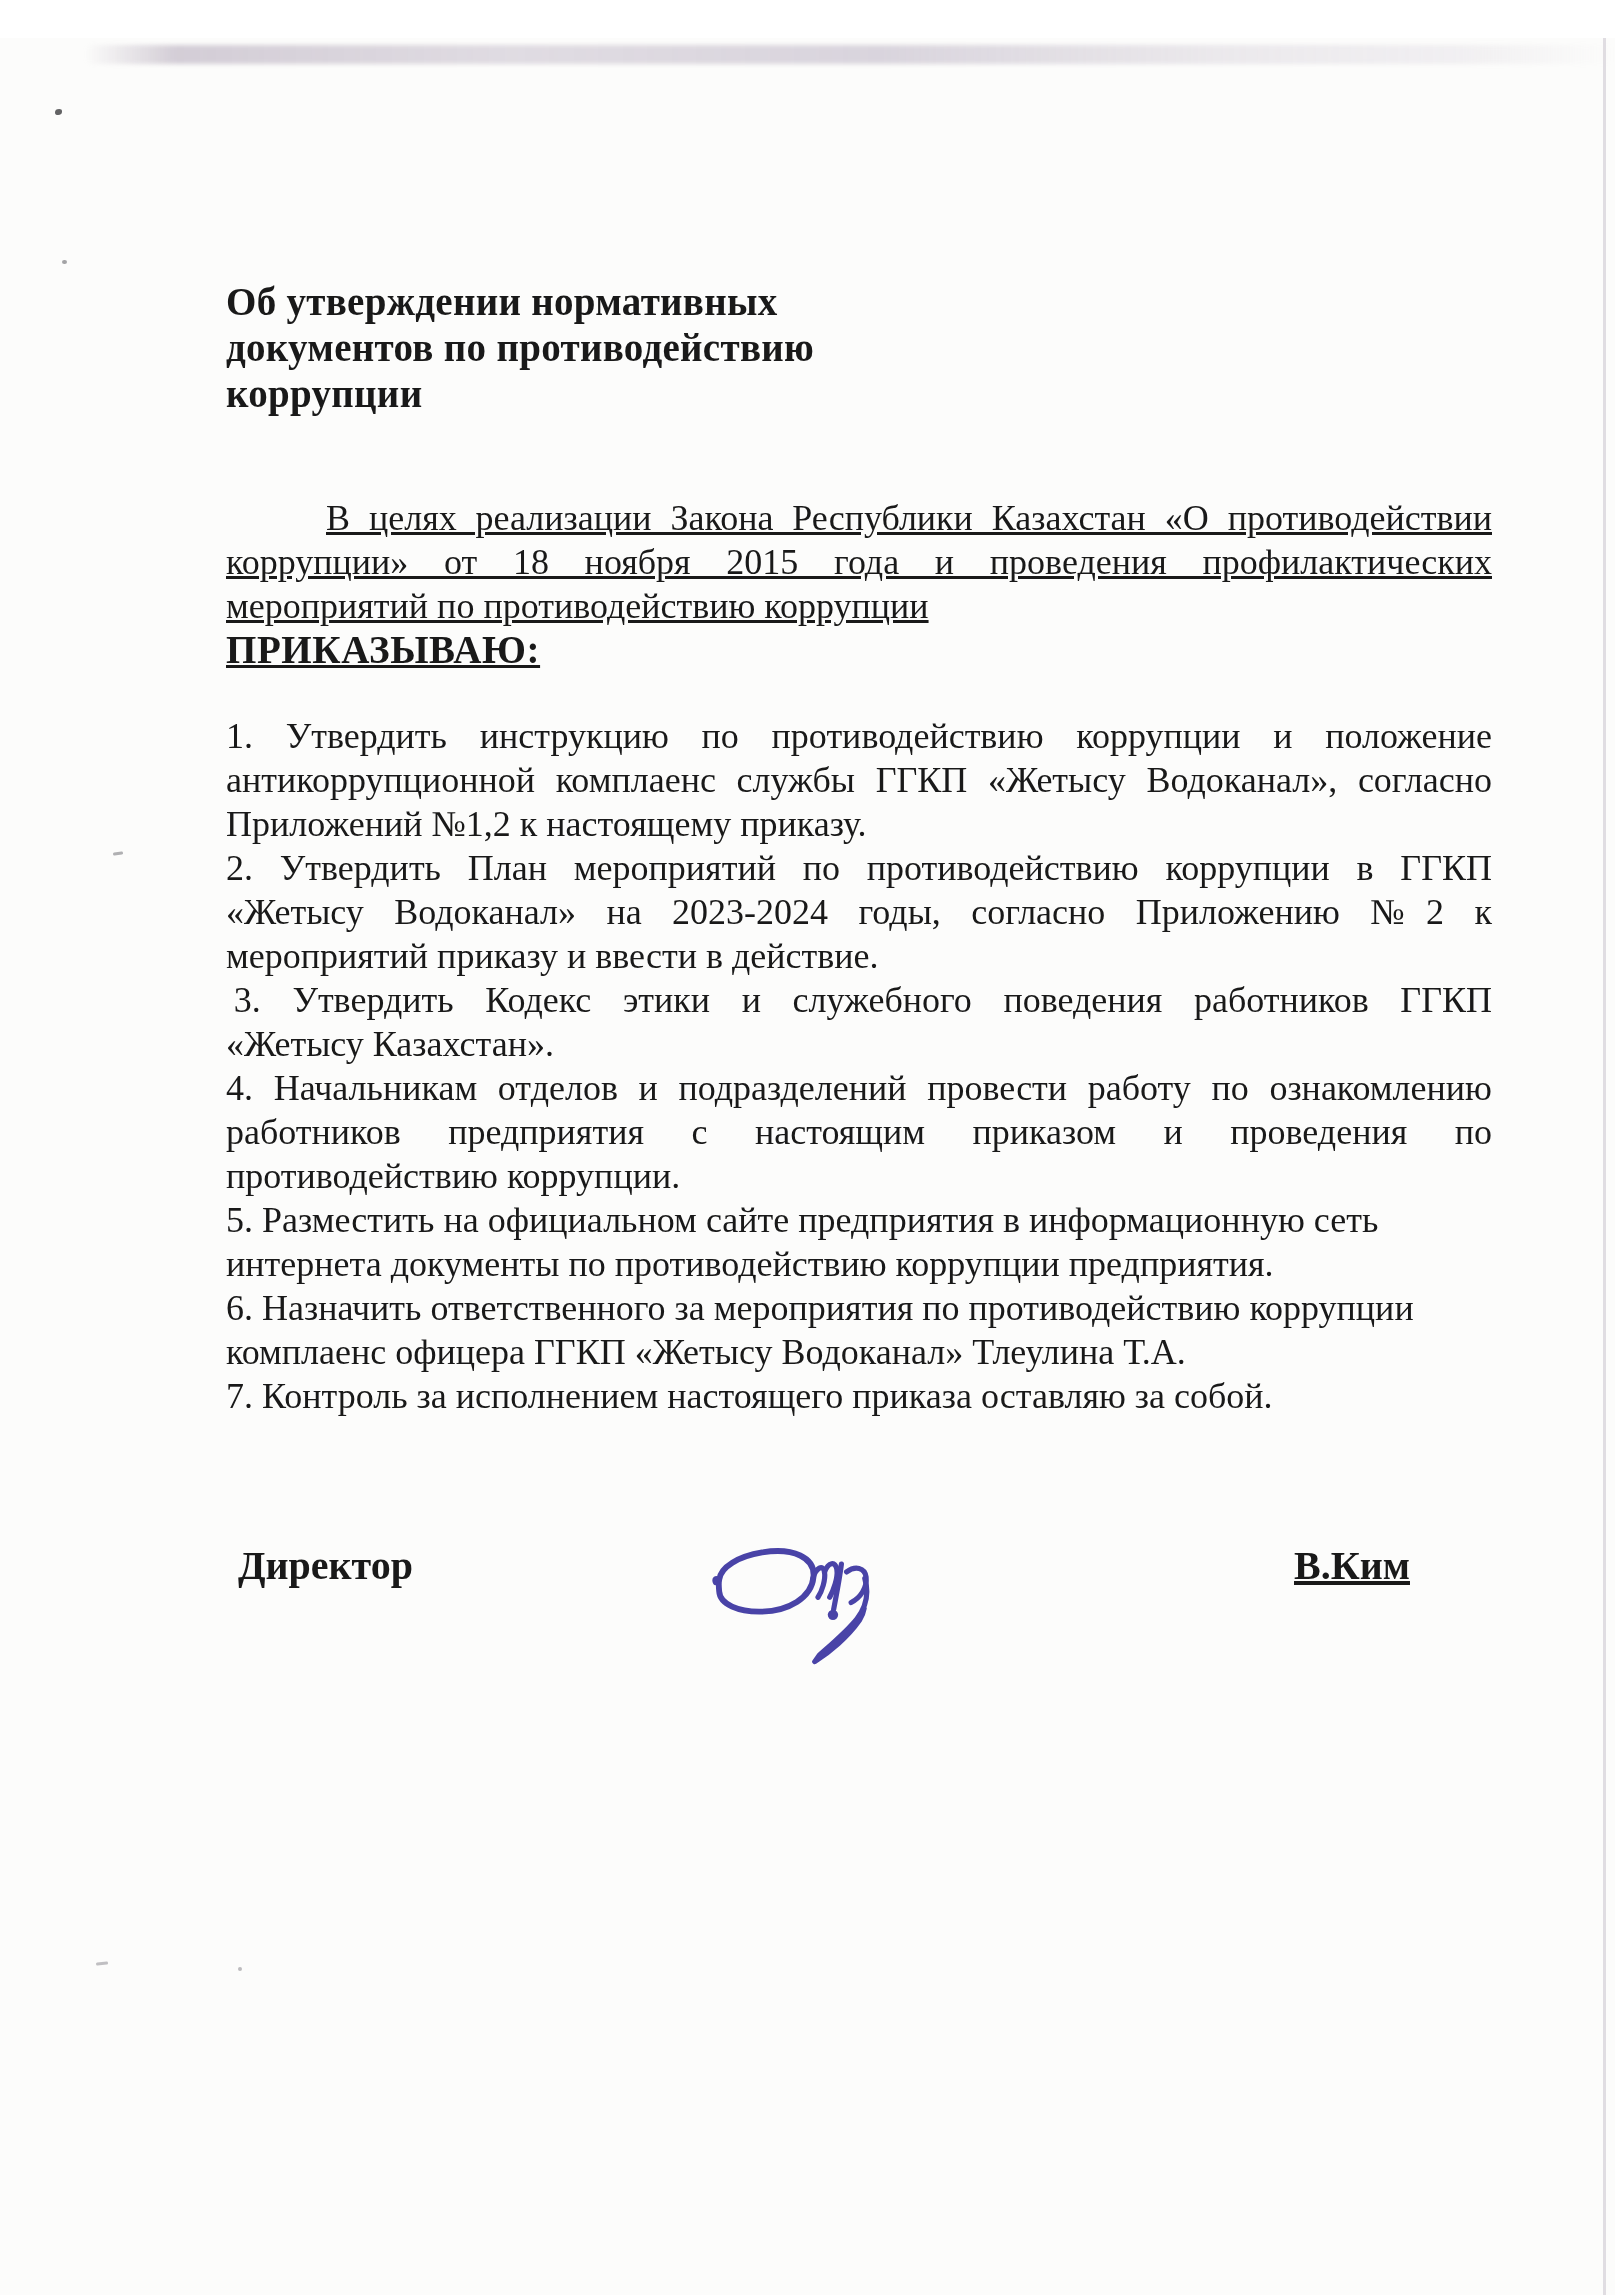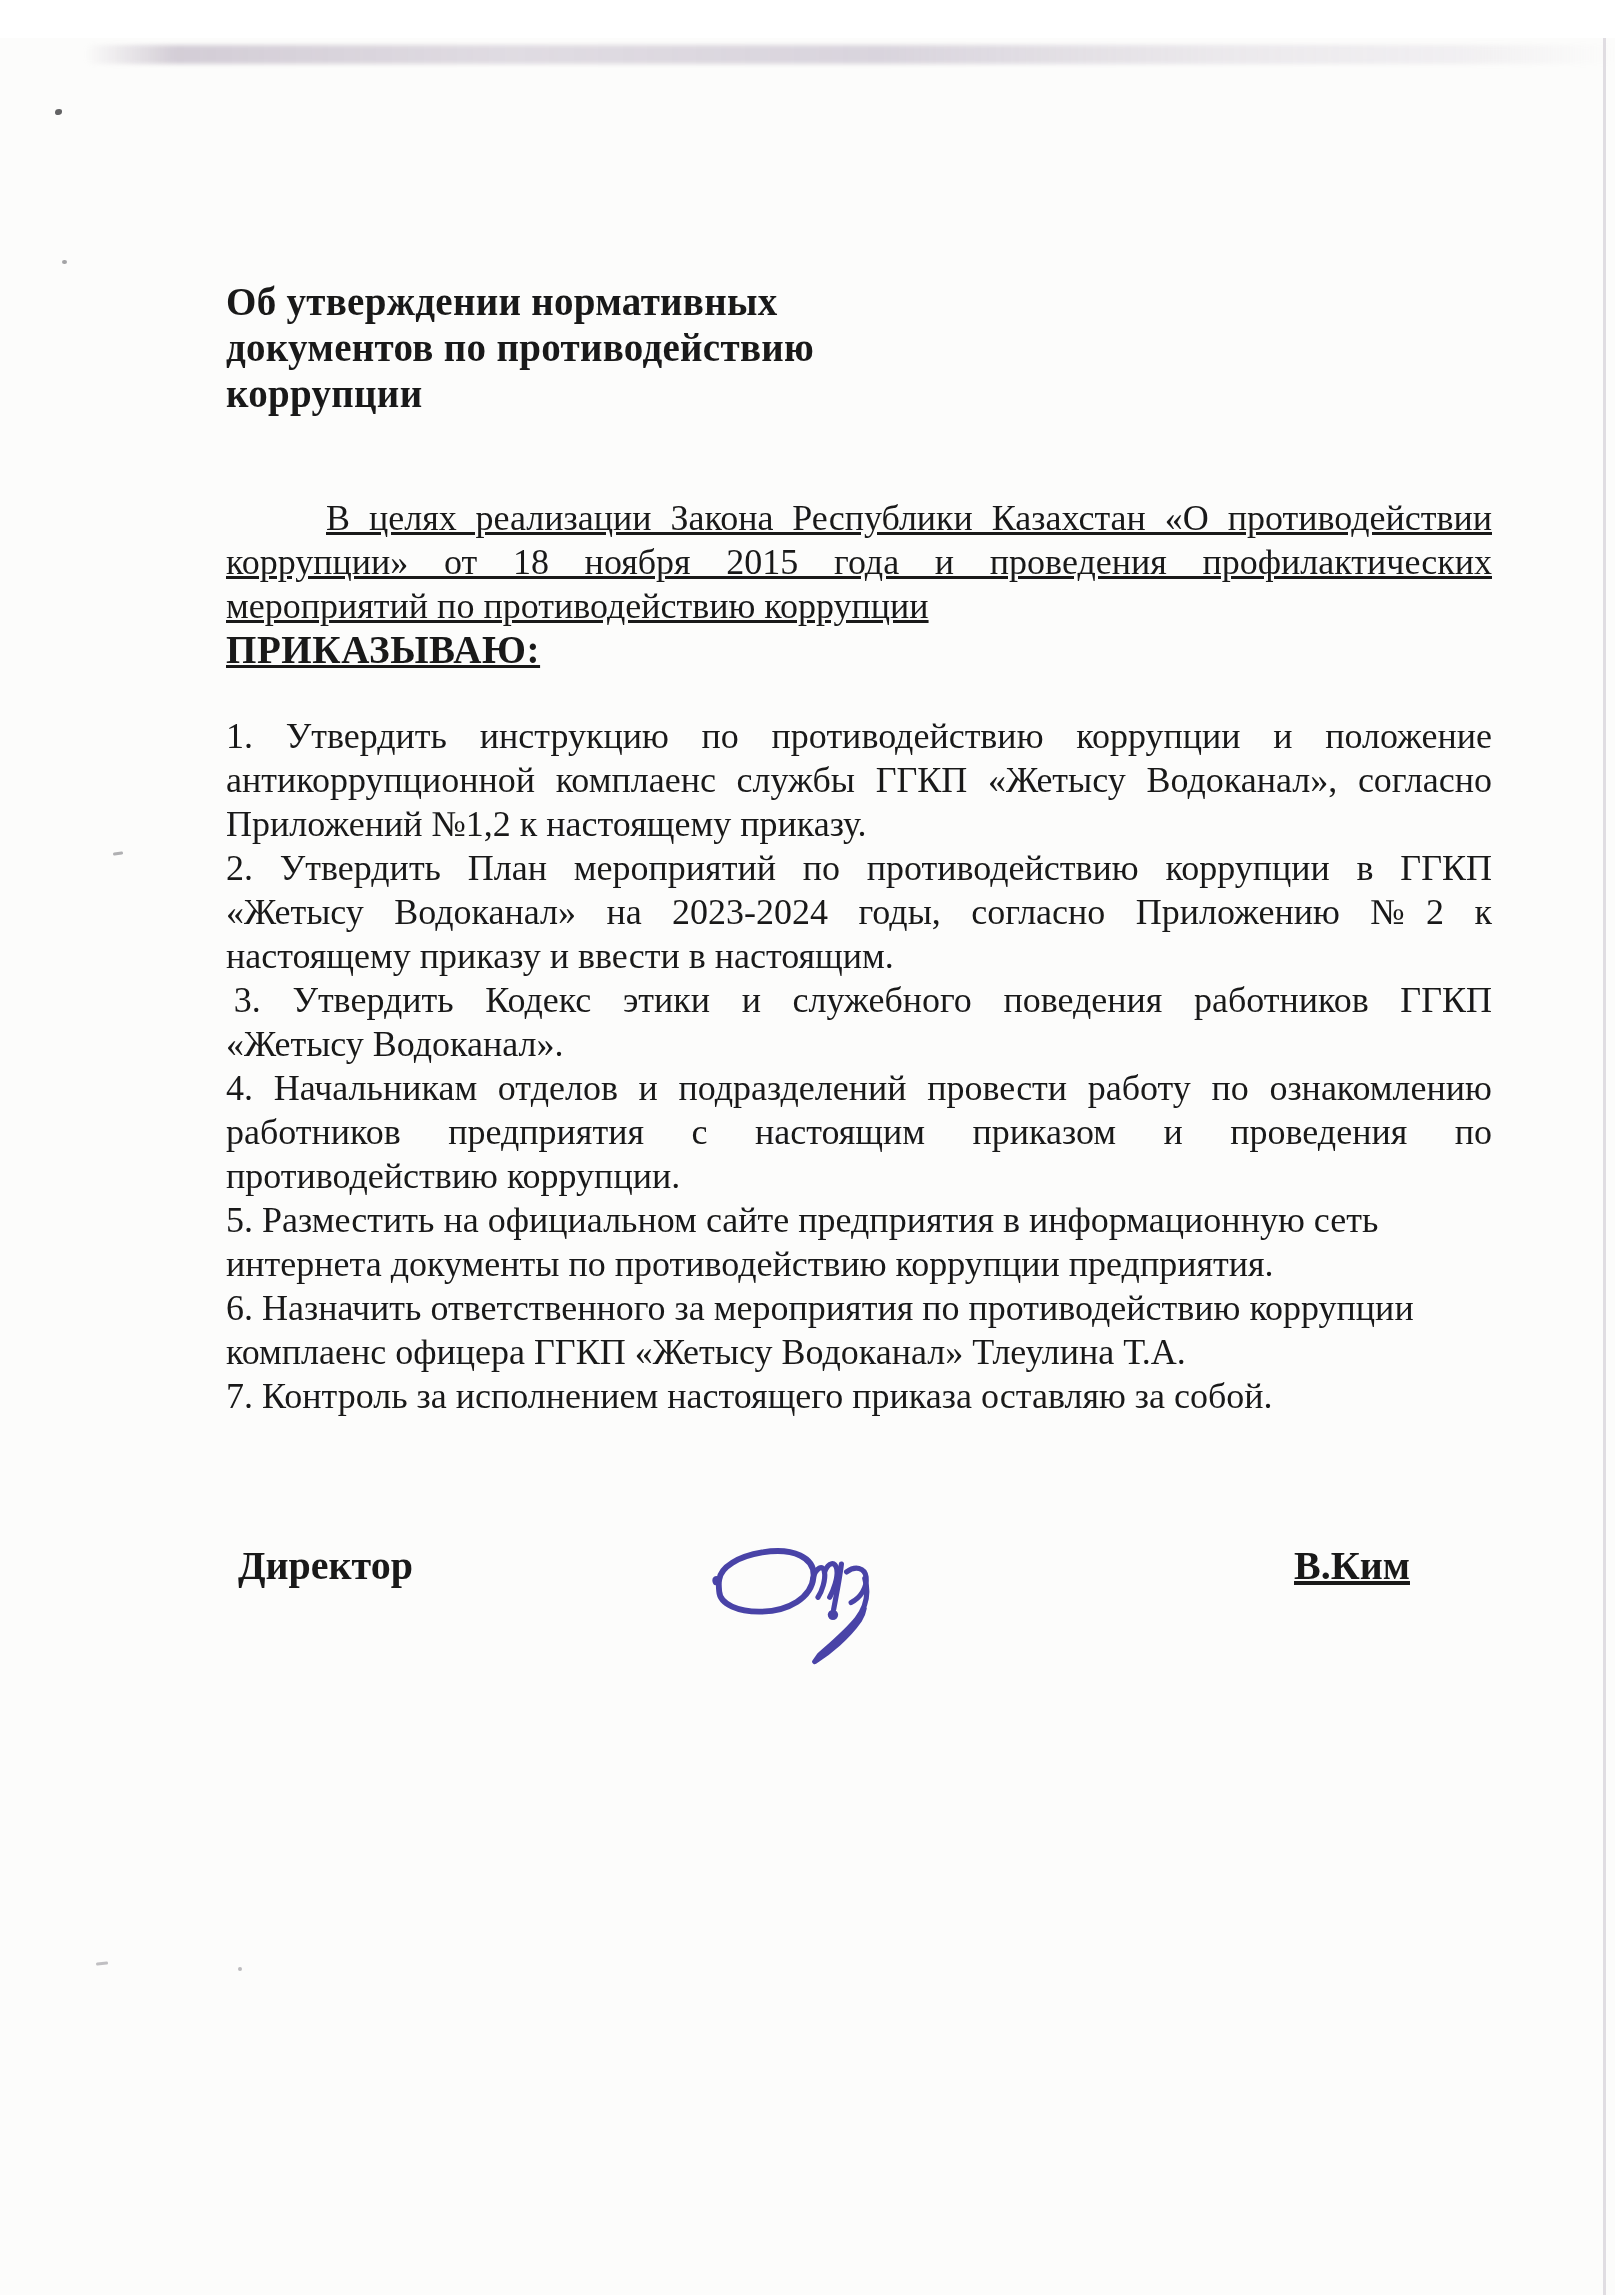--- a/index.html
+++ b/index.html
@@ -88,23 +88,23 @@
     <div class="line">мероприятий по противодействию коррупции</div>
     <div class="line decree">ПРИКАЗЫВАЮ:</div>
   </div>
 
   <div class="body-block">
     <div class="line j">1. Утвердить инструкцию по противодействию коррупции и положение</div>
     <div class="line j">антикоррупционной комплаенс службы ГГКП «Жетысу Водоканал», согласно</div>
     <div class="line">Приложений №1,2 к настоящему приказу.</div>
     <div class="line j">2. Утвердить План мероприятий по противодействию коррупции в ГГКП</div>
     <div class="line j">«Жетысу Водоканал» на 2023-2024 годы, согласно Приложению №2 к</div>
-    <div class="line">настоящему приказу и ввести в настоящим.</div>
+    <div class="line">мероприятий приказу и ввести в действие.</div>
     <div class="line j ind-sm">3. Утвердить Кодекс этики и служебного поведения работников ГГКП</div>
-    <div class="line">«Жетысу Водоканал».</div>
+    <div class="line">«Жетысу Казахстан».</div>
     <div class="line j">4. Начальникам отделов и подразделений провести работу по ознакомлению</div>
     <div class="line j">работников предприятия с настоящим приказом и проведения по</div>
     <div class="line">противодействию коррупции.</div>
     <div class="line">5. Разместить на официальном сайте предприятия в информационную сеть</div>
     <div class="line">интернета документы по противодействию коррупции предприятия.</div>
     <div class="line">6. Назначить ответственного за мероприятия по противодействию коррупции</div>
     <div class="line">комплаенс офицера ГГКП «Жетысу Водоканал» Тлеулина Т.А.</div>
     <div class="line">7. Контроль за исполнением настоящего приказа оставляю за собой.</div>
   </div>
 

